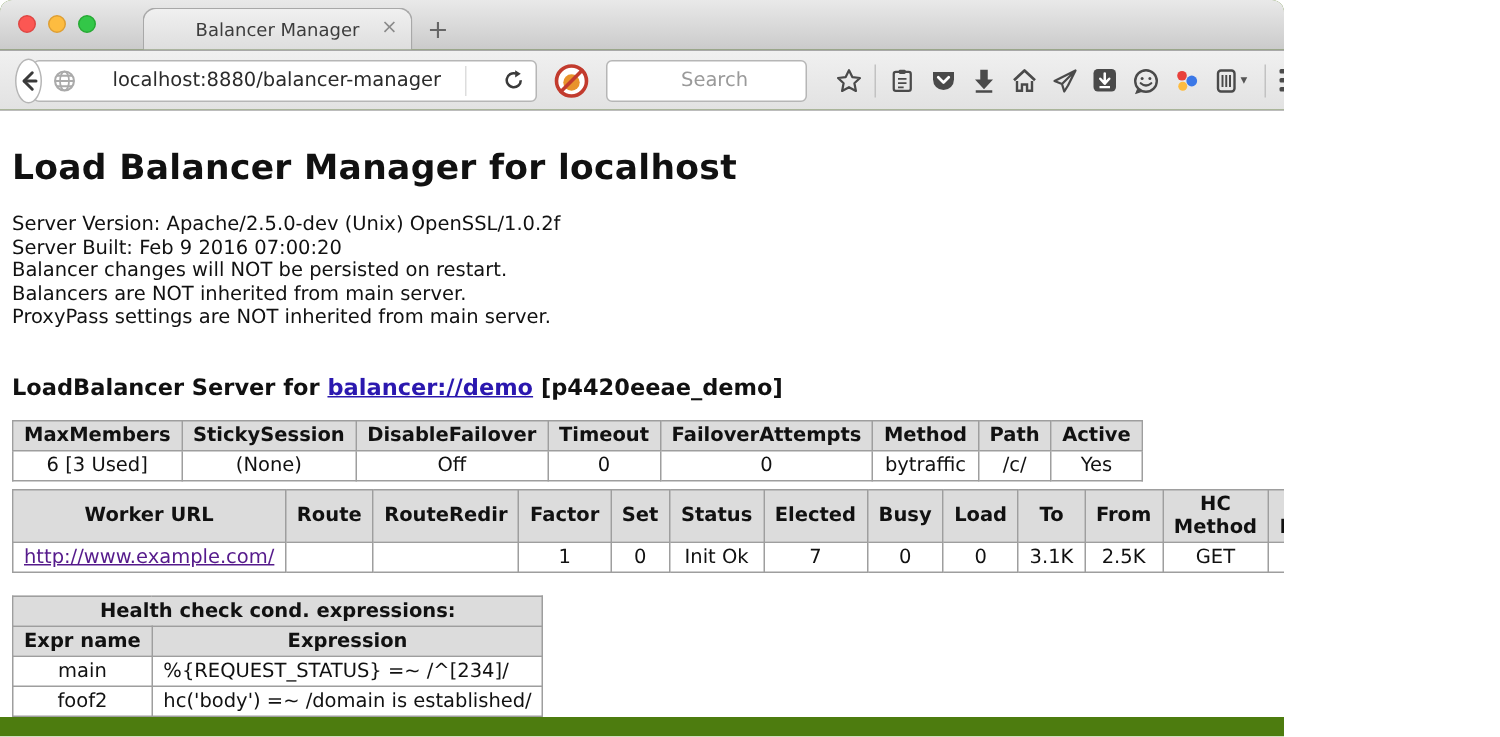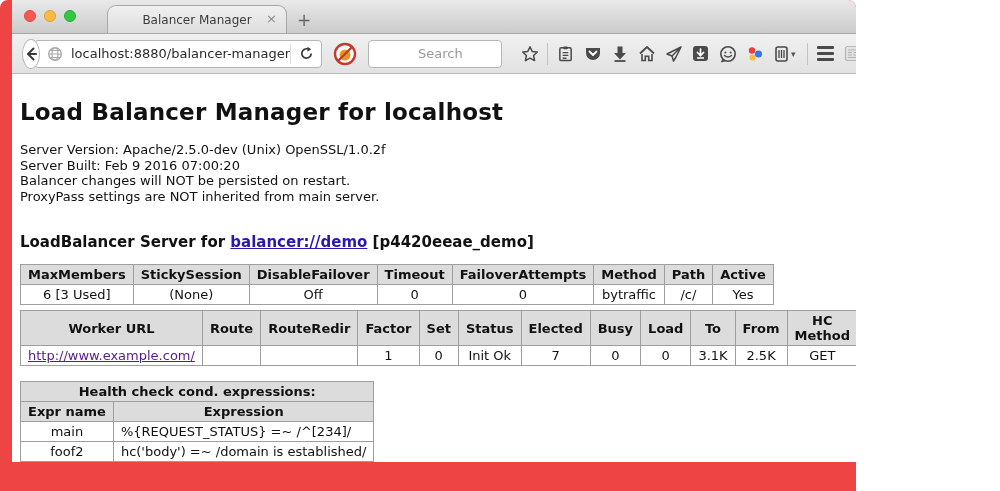--- a/index.html
+++ b/index.html
@@ -1,33 +1,33 @@
 <!DOCTYPE html>
 <html><head>
 <meta charset="utf-8">
 <style>
   * { box-sizing: border-box; margin: 0; padding: 0; }
   html, body { width: 1000px; height: 491px; background: #fff; font-family: "DejaVu Sans", sans-serif; }
-  .window { width: 856px; height: 491px; border-radius: 8px 8px 0 0; overflow: hidden; background: #ef4444; padding-left: 12px; }
+  .window { width: 856px; height: 491px; border-radius: 8px 8px 0 0; overflow: hidden; background: #4d7c0f; }
 
   
   .tabstrip { height: 34px; background: linear-gradient(#e9e9e9, #cbcbcb); border-bottom: 1px solid #a8a8a8; display: flex; align-items: flex-end; position: relative; }
   .traffic { position: absolute; top: 10px; left: 12px; display: flex; gap: 8px; }
   .light { width: 12px; height: 12px; border-radius: 50%; }
   .light.red { background: #fc5753; border: 1px solid #df4744; }
   .light.yellow { background: #fdbc40; border: 1px solid #de9f34; }
   .light.green { background: #33c748; border: 1px solid #27aa35; }
   .tab { margin-left: 95px; width: 180px; height: 28px; background: linear-gradient(#f0f0f0, #dedede); border: 1px solid #a8a8a8; border-bottom: none; border-radius: 9px 9px 0 0; display: flex; align-items: center; justify-content: center; position: relative; font-size: 12px; color: #3c3c3c; }
   .tab-close { position: absolute; right: 9px; top: 6px; font-size: 13px; color: #8a8a8a; line-height: 14px; cursor: default; }
   .newtab { width: 34px; height: 26px; display: flex; align-items: center; justify-content: center; font-size: 17px; color: #666; }
 
   
   .toolbar { height: 40px; background: linear-gradient(#f0f0f0, #e2e2e2); border-bottom: 1px solid #bcbcbc; display: flex; align-items: center; padding: 0 10px; }
   .backbtn { width: 30px; height: 30px; border-radius: 50%; background: #fff; border: 1px solid #b6b6b6; display: flex; align-items: center; justify-content: center; z-index: 2; margin-right: -6px; }
-  .urlbar { height: 28px; width: 386px; background: #fff; border: 1px solid #b6b6b6; border-radius: 4px; display: flex; align-items: center; padding-left: 12px; }
+  .urlbar { height: 28px; width: 386px; background: #fff; border: 1px solid #b6b6b6; border-radius: 4px; display: flex; align-items: center; padding-left: 12px; gap: 16px; }
   .urltext { flex: 1; font-size: 13px; color: #2b2b2b; white-space: nowrap; overflow: hidden; }
   .urlbar .sep { width: 1px; height: 20px; background: #ddd; }
   .reload { width: 30px; height: 26px; display: flex; align-items: center; justify-content: center; }
   .blocked { width: 24px; height: 24px; margin: 0 11px; }
   .searchbar { height: 28px; width: 134px; background: #fff; border: 1px solid #b6b6b6; border-radius: 4px; display: flex; align-items: center; padding: 0 7px; gap: 36px; }
   .searchbar input { border: none; outline: none; width: 90px; font-size: 13px; color: #333; font-family: "DejaVu Sans", sans-serif; background: transparent; }
   .searchbar input::placeholder { color: #9a9a9a; }
   .navicons { display: flex; align-items: center; margin-left: 14px; }
   .icbtn { width: 27px; height: 28px; display: flex; align-items: center; justify-content: center; }
   .vsep { width: 1px; height: 22px; background: #c2c2c2; margin: 0 4px; }
@@ -190,20 +190,21 @@
     </div>
   </div>
 
   <div class="content">
     <h1 class="pagetitle">Load Balancer Manager for localhost</h1>
 
     <div class="info" id="info-lines">
         <div>Server Version: Apache/2.5.0-dev (Unix) OpenSSL/1.0.2f</div>
         <div>Server Built: Feb 9 2016 07:00:20</div>
         <div>Balancer changes will NOT be persisted on restart.</div>
+        <div>Balancers are NOT inherited from main server.</div>
         <div>ProxyPass settings are NOT inherited from main server.</div>
       </div>
 
     <div class="statusline">
       <span>LoadBalancer Server for </span><a href="#">balancer://demo</a><span> [p4420eeae_demo]</span>
     </div>
 
     <table class="t">
       <thead>
           <tr>

